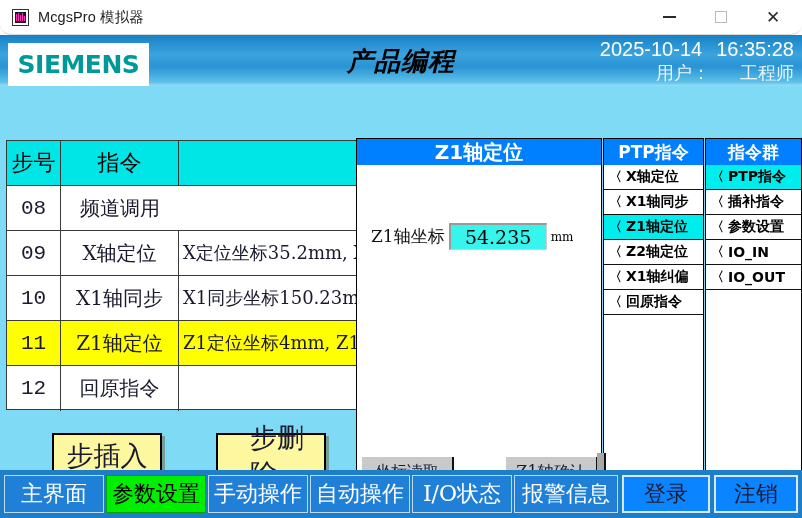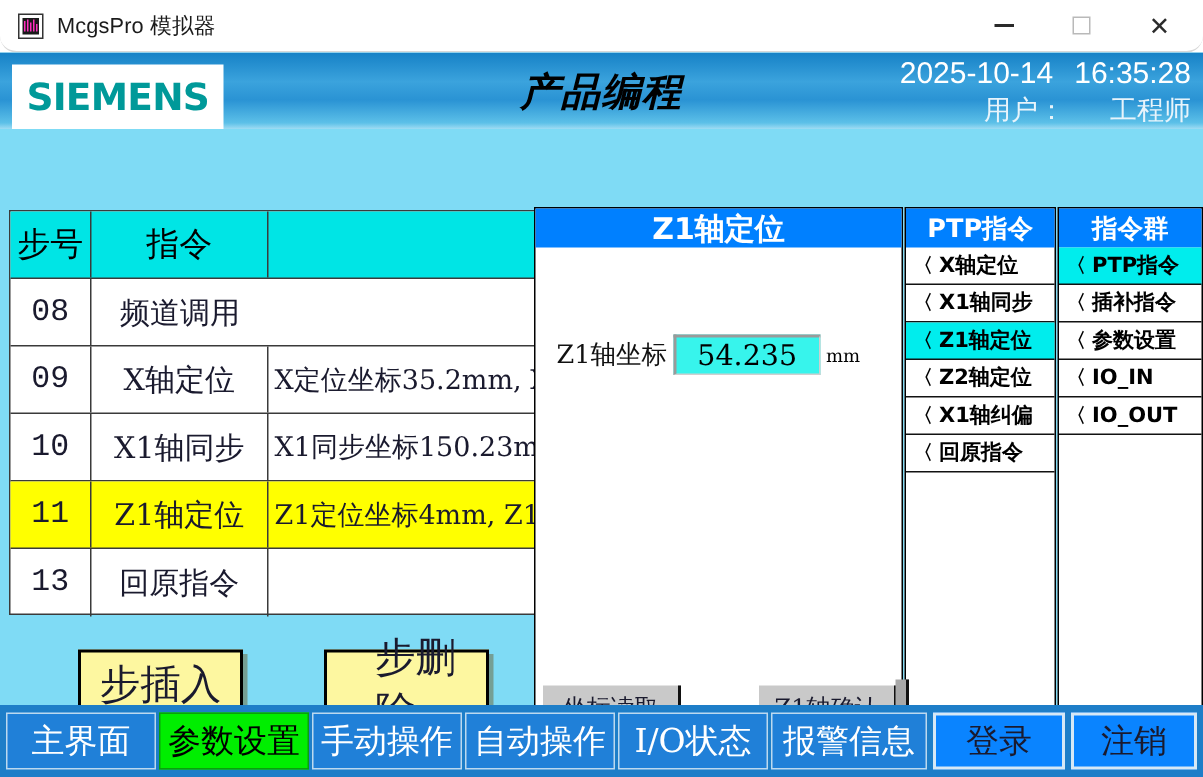--- a/index.html
+++ b/index.html
@@ -280,21 +280,21 @@
           <div class="tc c-no">10</div>
           <div class="tc c-cmd">X1轴同步</div>
           <div class="tc c-det">X1同步坐标150.23m</div>
         </div>
         <div class="trow row-sel">
           <div class="tc c-no">11</div>
           <div class="tc c-cmd">Z1轴定位</div>
           <div class="tc c-det">Z1定位坐标4mm, Z1</div>
         </div>
         <div class="trow">
-          <div class="tc c-no">13</div>
+          <div class="tc c-no">12</div>
           <div class="tc c-cmd">回原指令</div>
           <div class="tc c-det"></div>
         </div>
       </div>
     </div>
 
     <div class="stepbtn stepbtn-ins">步插入</div>
     <div class="stepbtn stepbtn-del">步删除</div>
 
     <div class="dlg">

